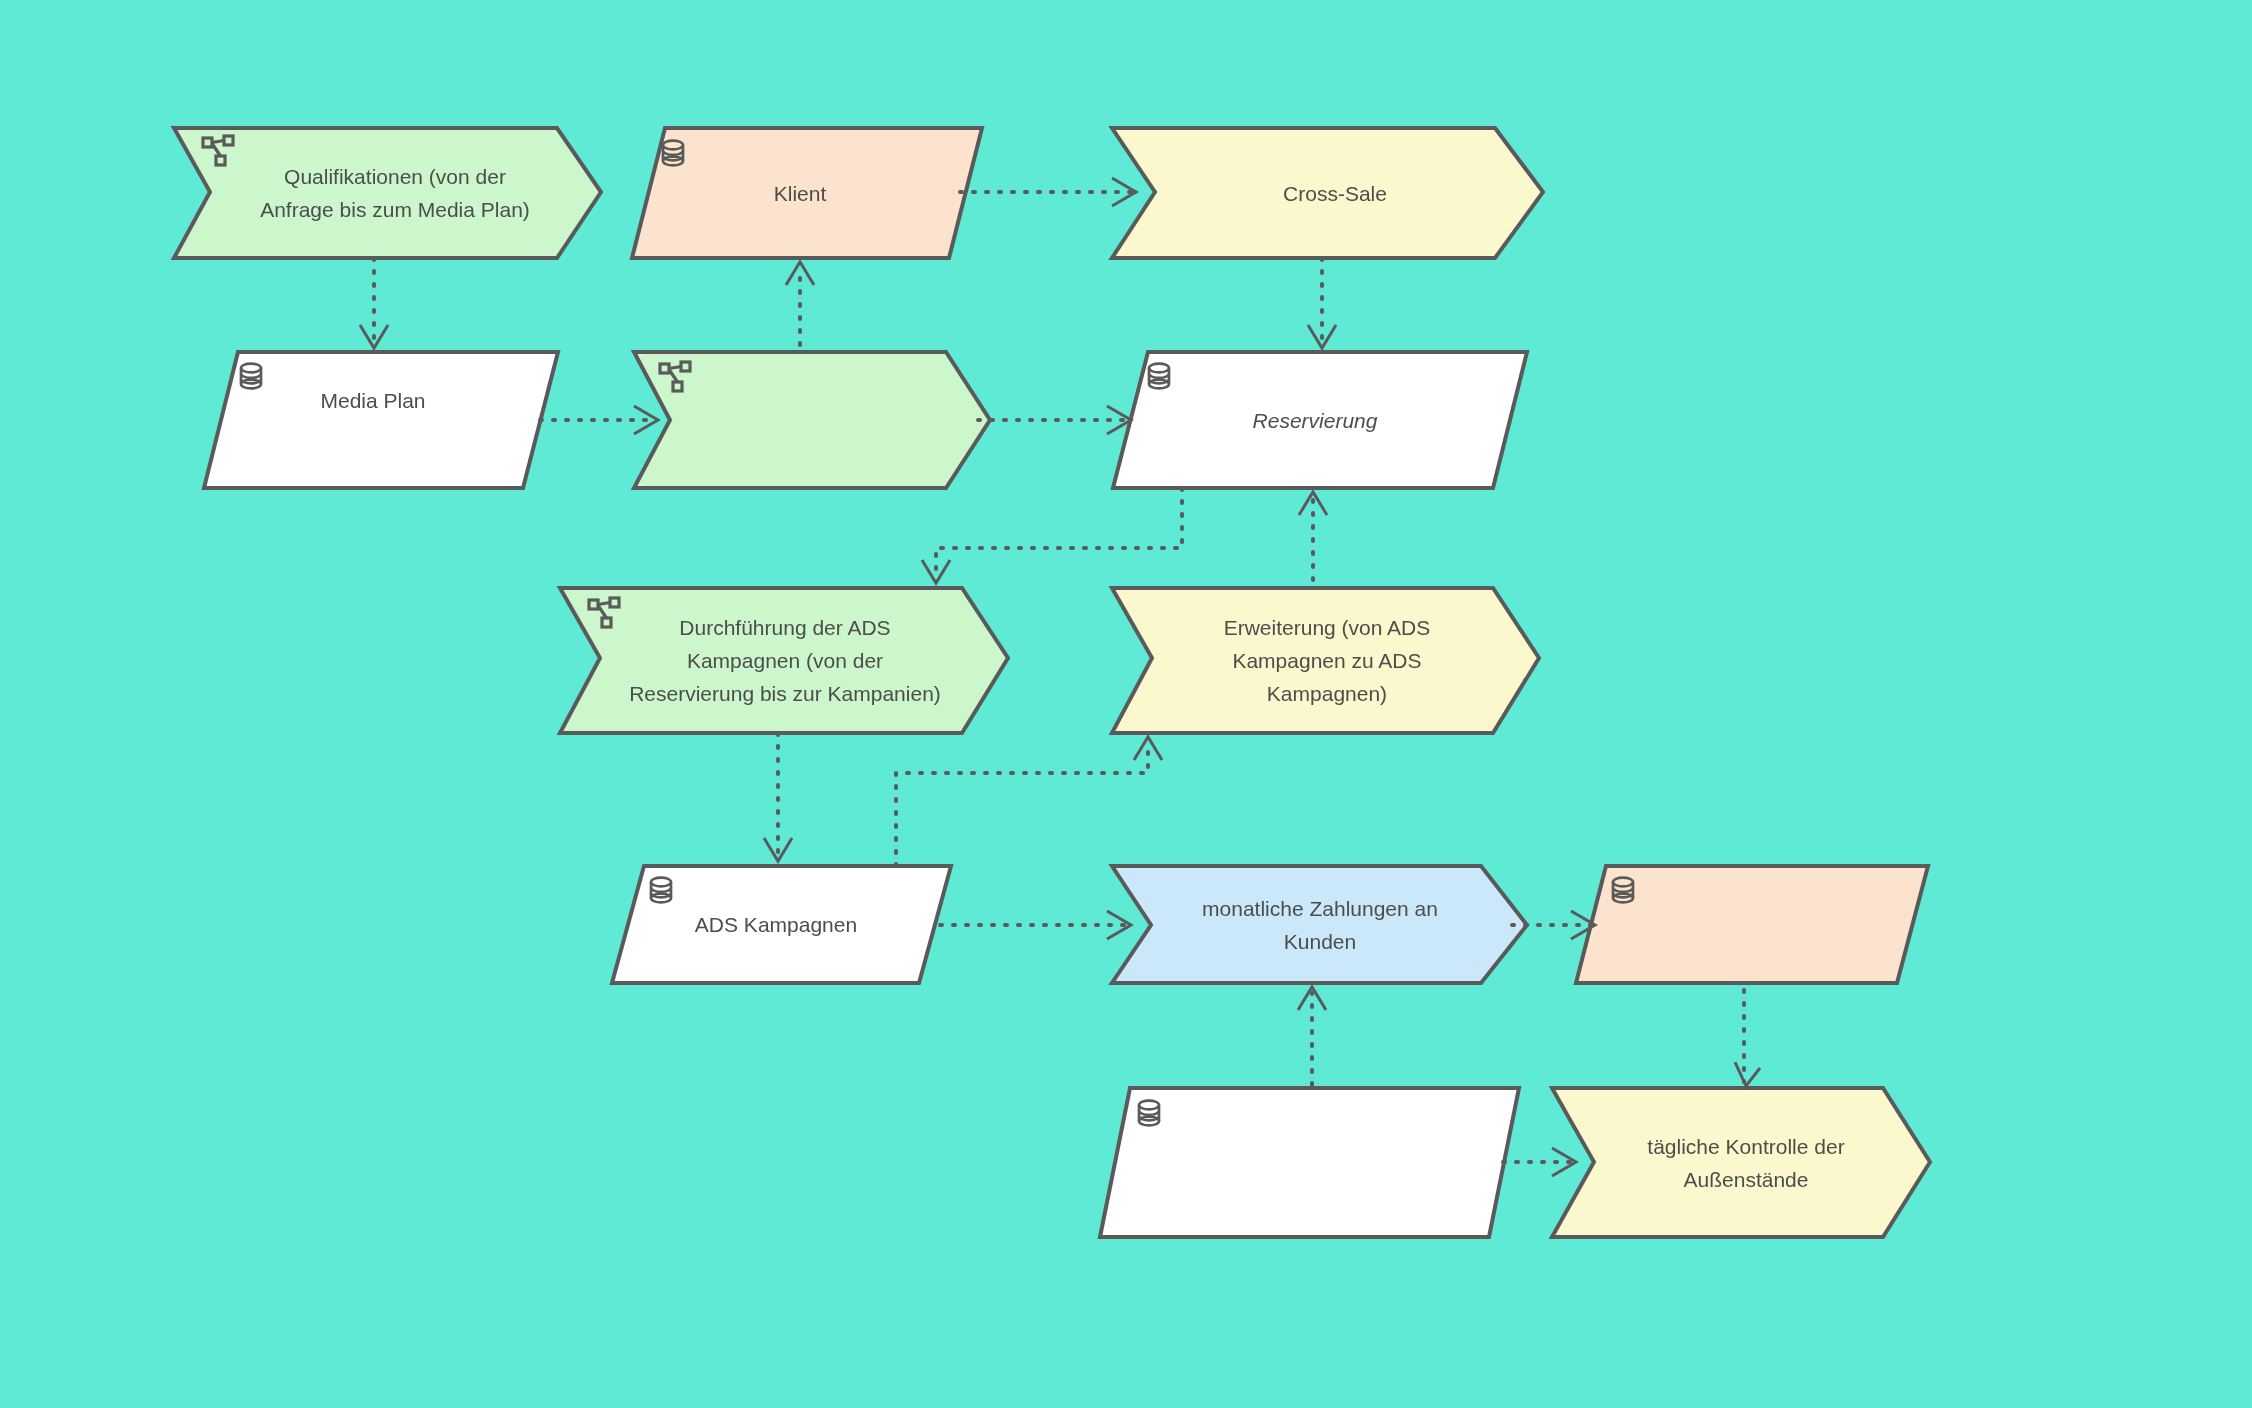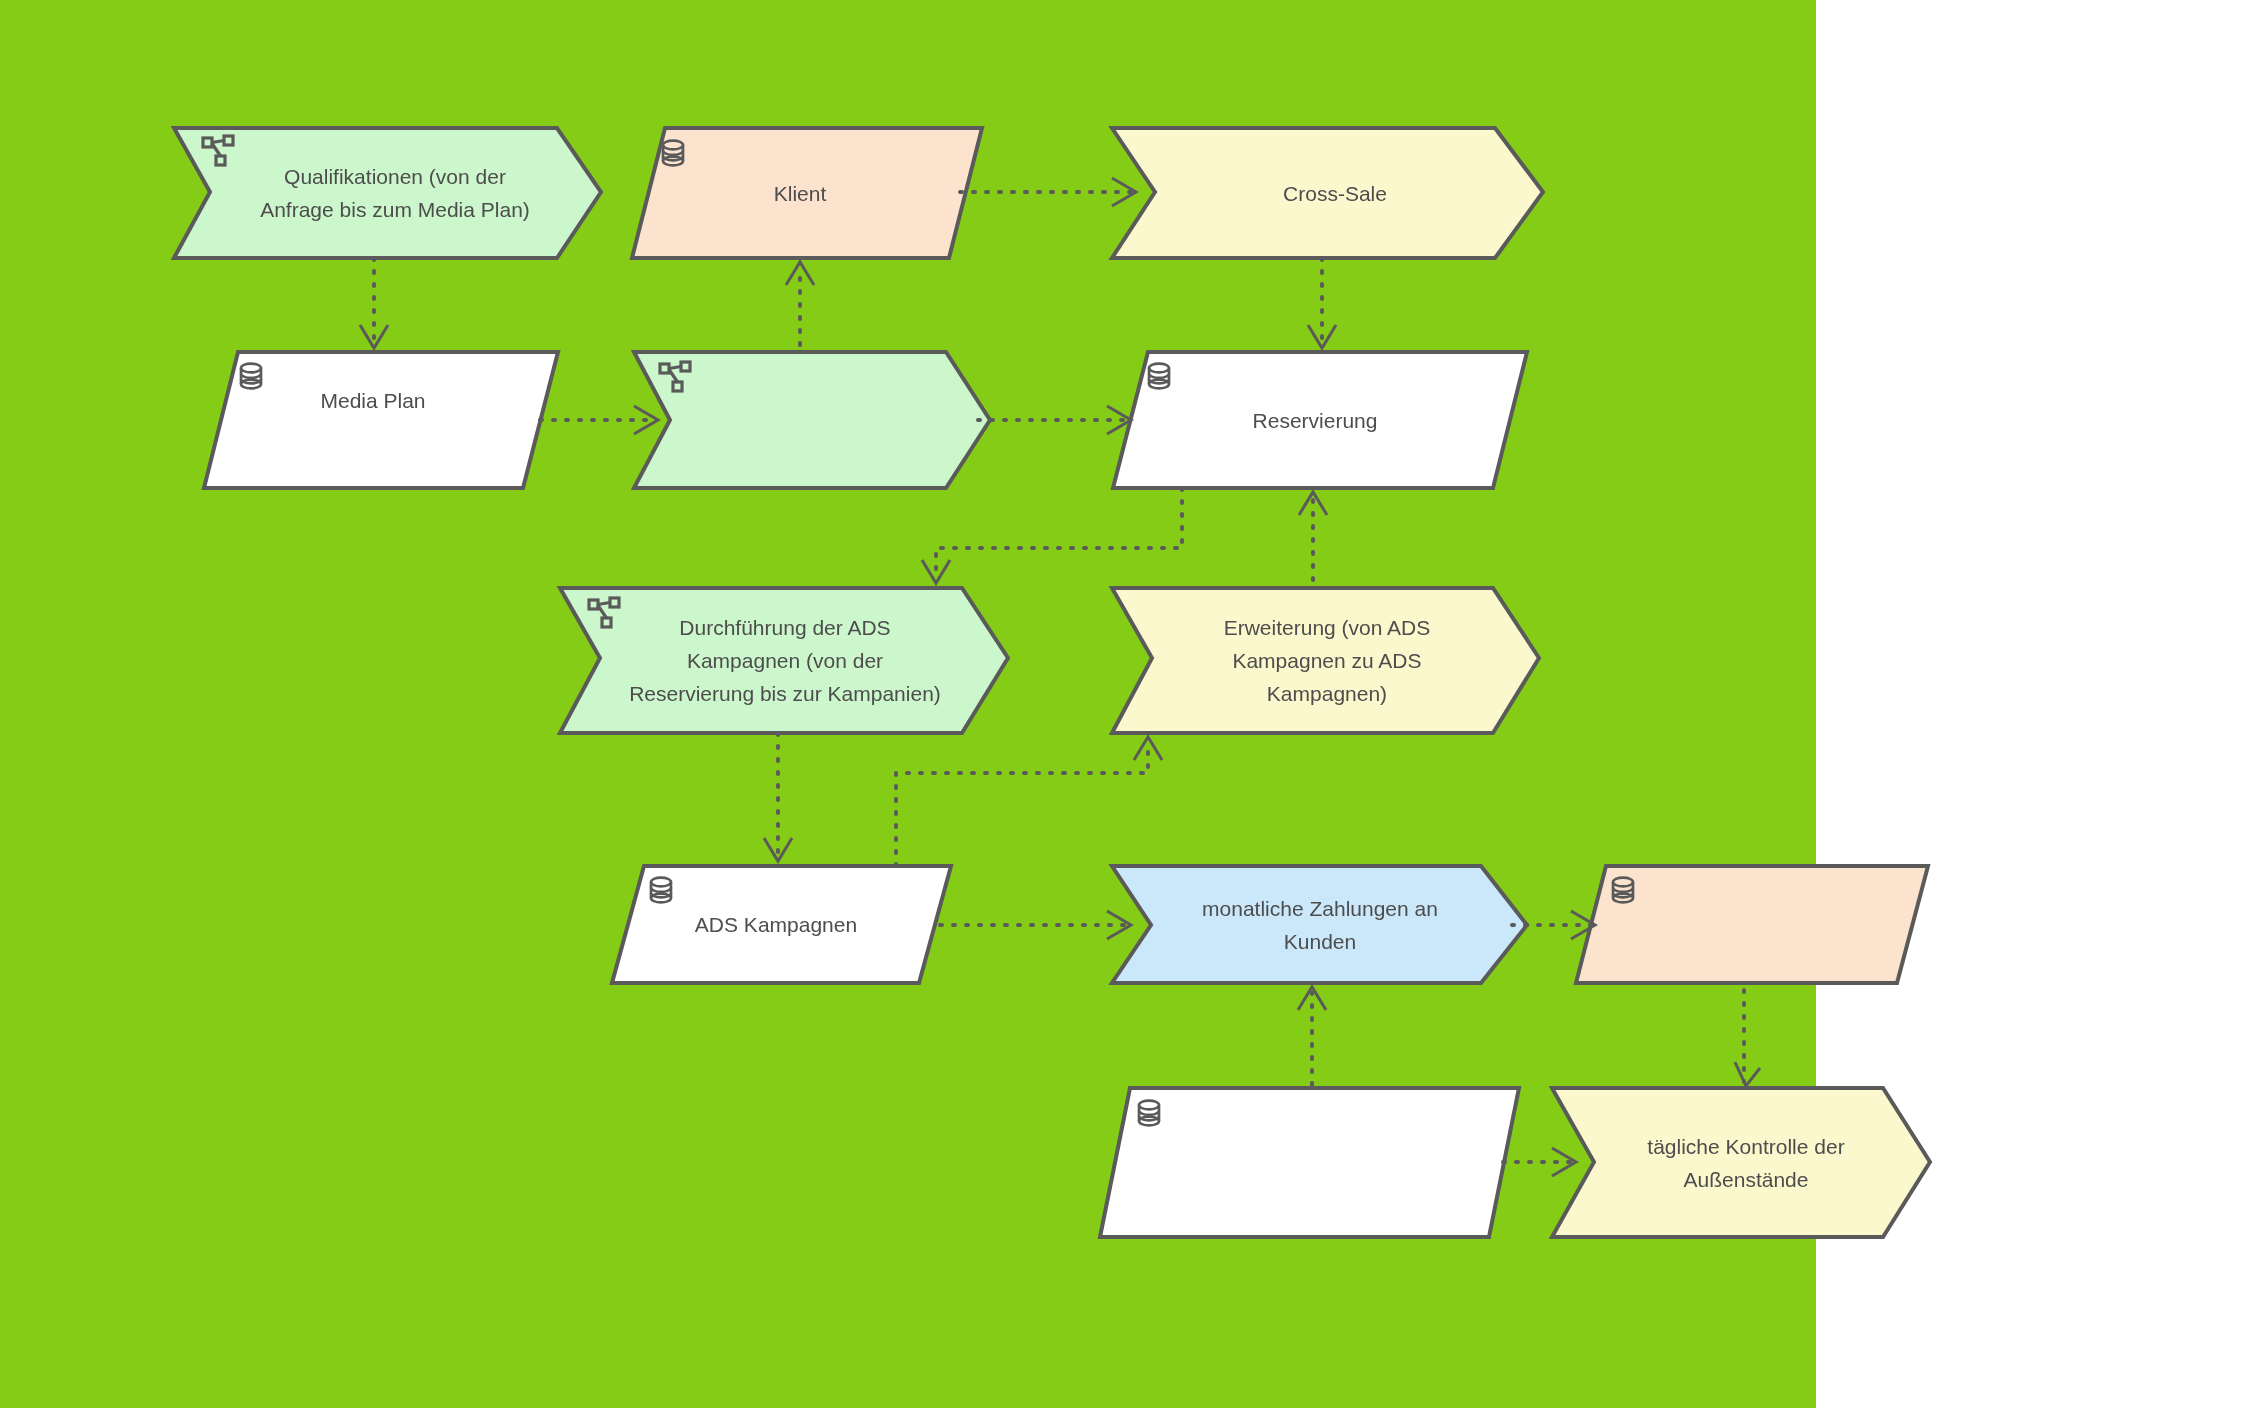--- a/index.html
+++ b/index.html
@@ -8,23 +8,23 @@
     background: #ffffff;
   }
   body {
     width: 2252px;
     height: 1408px;
     font-family: "Liberation Sans", sans-serif;
     overflow: hidden;
   }
   #diagram-root {
     position: relative;
-    width: 1816px;
+    width: 2252px;
     height: 1408px;
-    background: #84cc16;
+    background: #5eead4;
   }
   svg.canvas {
     position: absolute;
     top: 0;
     left: 0;
     width: 2252px;
     height: 1408px;
   }
   .shape-outline {
     stroke: #5a5a5a;
@@ -244,21 +244,21 @@
   <div class="node-label" style="left:210px; top:128px; width:370px; height:130px;">Qualifikationen (von der
 Anfrage bis zum Media Plan)</div>
 
   <div class="node-label" style="left:640px; top:128px; width:320px; height:130px;">Klient</div>
 
   <div class="node-label" style="left:1150px; top:128px; width:370px; height:130px;">Cross-Sale</div>
 
   <div class="node-label" style="left:208px; top:332px; width:330px; height:136px;">Media Plan</div>
 
 
-  <div class="node-label" style="left:1120px; top:352px; width:390px; height:136px;">Reservierung</div>
+  <div class="node-label" style="left:1120px; top:352px; width:390px; height:136px;font-style:italic;">Reservierung</div>
 
   <div class="node-label" style="left:600px; top:588px; width:370px; height:145px;">Durchführung der ADS
 Kampagnen (von der
 Reservierung bis zur Kampanien)</div>
 
   <div class="node-label" style="left:1152px; top:588px; width:350px; height:145px;">Erweiterung (von ADS
 Kampagnen zu ADS
 Kampagnen)</div>
 
   <div class="node-label" style="left:616px; top:866px; width:320px; height:117px;">ADS Kampagnen</div>

